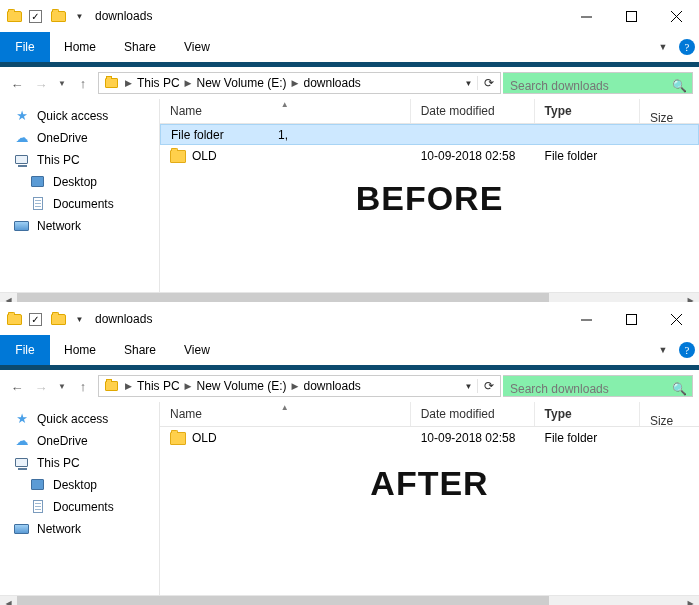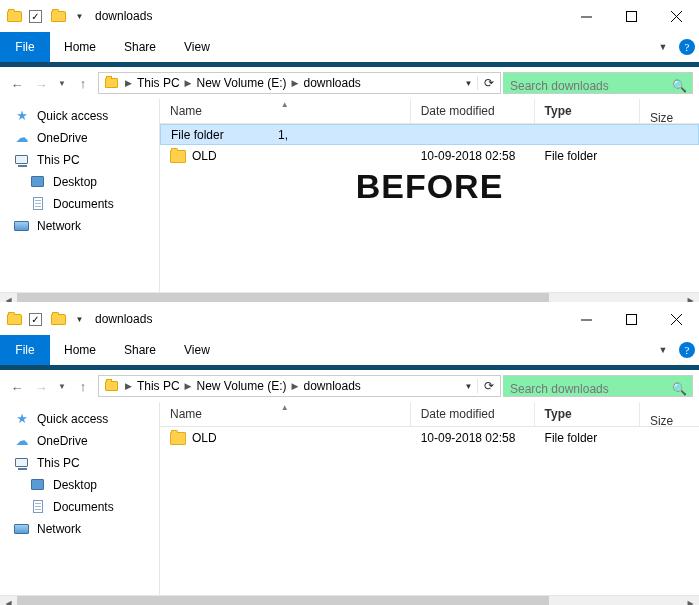--- a/index.html
+++ b/index.html
@@ -449,21 +449,21 @@
   .overlay-label {
     position: absolute;
     left: 0;
     width: 100%;
     text-align: center;
     font-family: "Liberation Sans", sans-serif;
     font-weight: bold;
     color: #111111;
     letter-spacing: 1px;
   }
-  #label-before { top: 68px; font-size: 34px; }
+  #label-before { top: 80px; font-size: 34px; }
   #label-after { top: 62px; font-size: 34px; }
 
   
   .hscroll {
     height: 17px;
     background: #f0f0f0;
     border-top: 1px solid #e6e6e6;
     display: flex;
     align-items: center;
     position: relative;
@@ -787,20 +787,21 @@
       <div class="row">
         <div class="cell cell-name">
           <span class="row-folder"></span>
           <span>OLD</span>
         </div>
         <div class="cell cell-date">10-09-2018 02:58</div>
         <div class="cell cell-type">File folder</div>
         <div class="cell cell-size"></div>
       </div>
 
+      <div class="overlay-label" id="label-after">AFTER</div>
     </div>
   </div>
 
   <div class="hscroll">
     <div class="hs-arrow">◀</div>
     <div class="hs-track">
       <div class="hs-thumb" style="left:0; width:532px;"></div>
     </div>
     <div class="hs-arrow">▶</div>
   </div>

